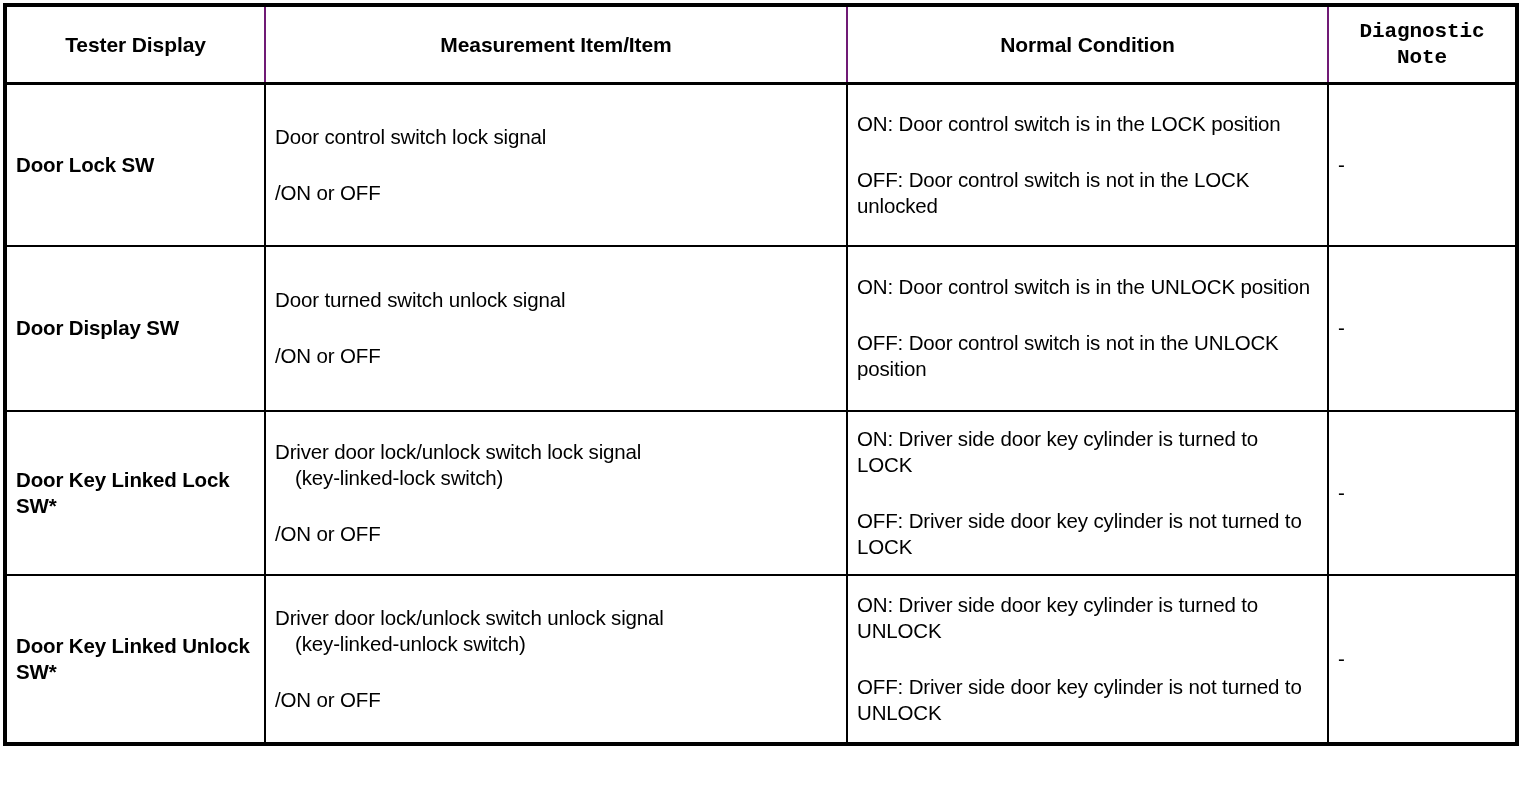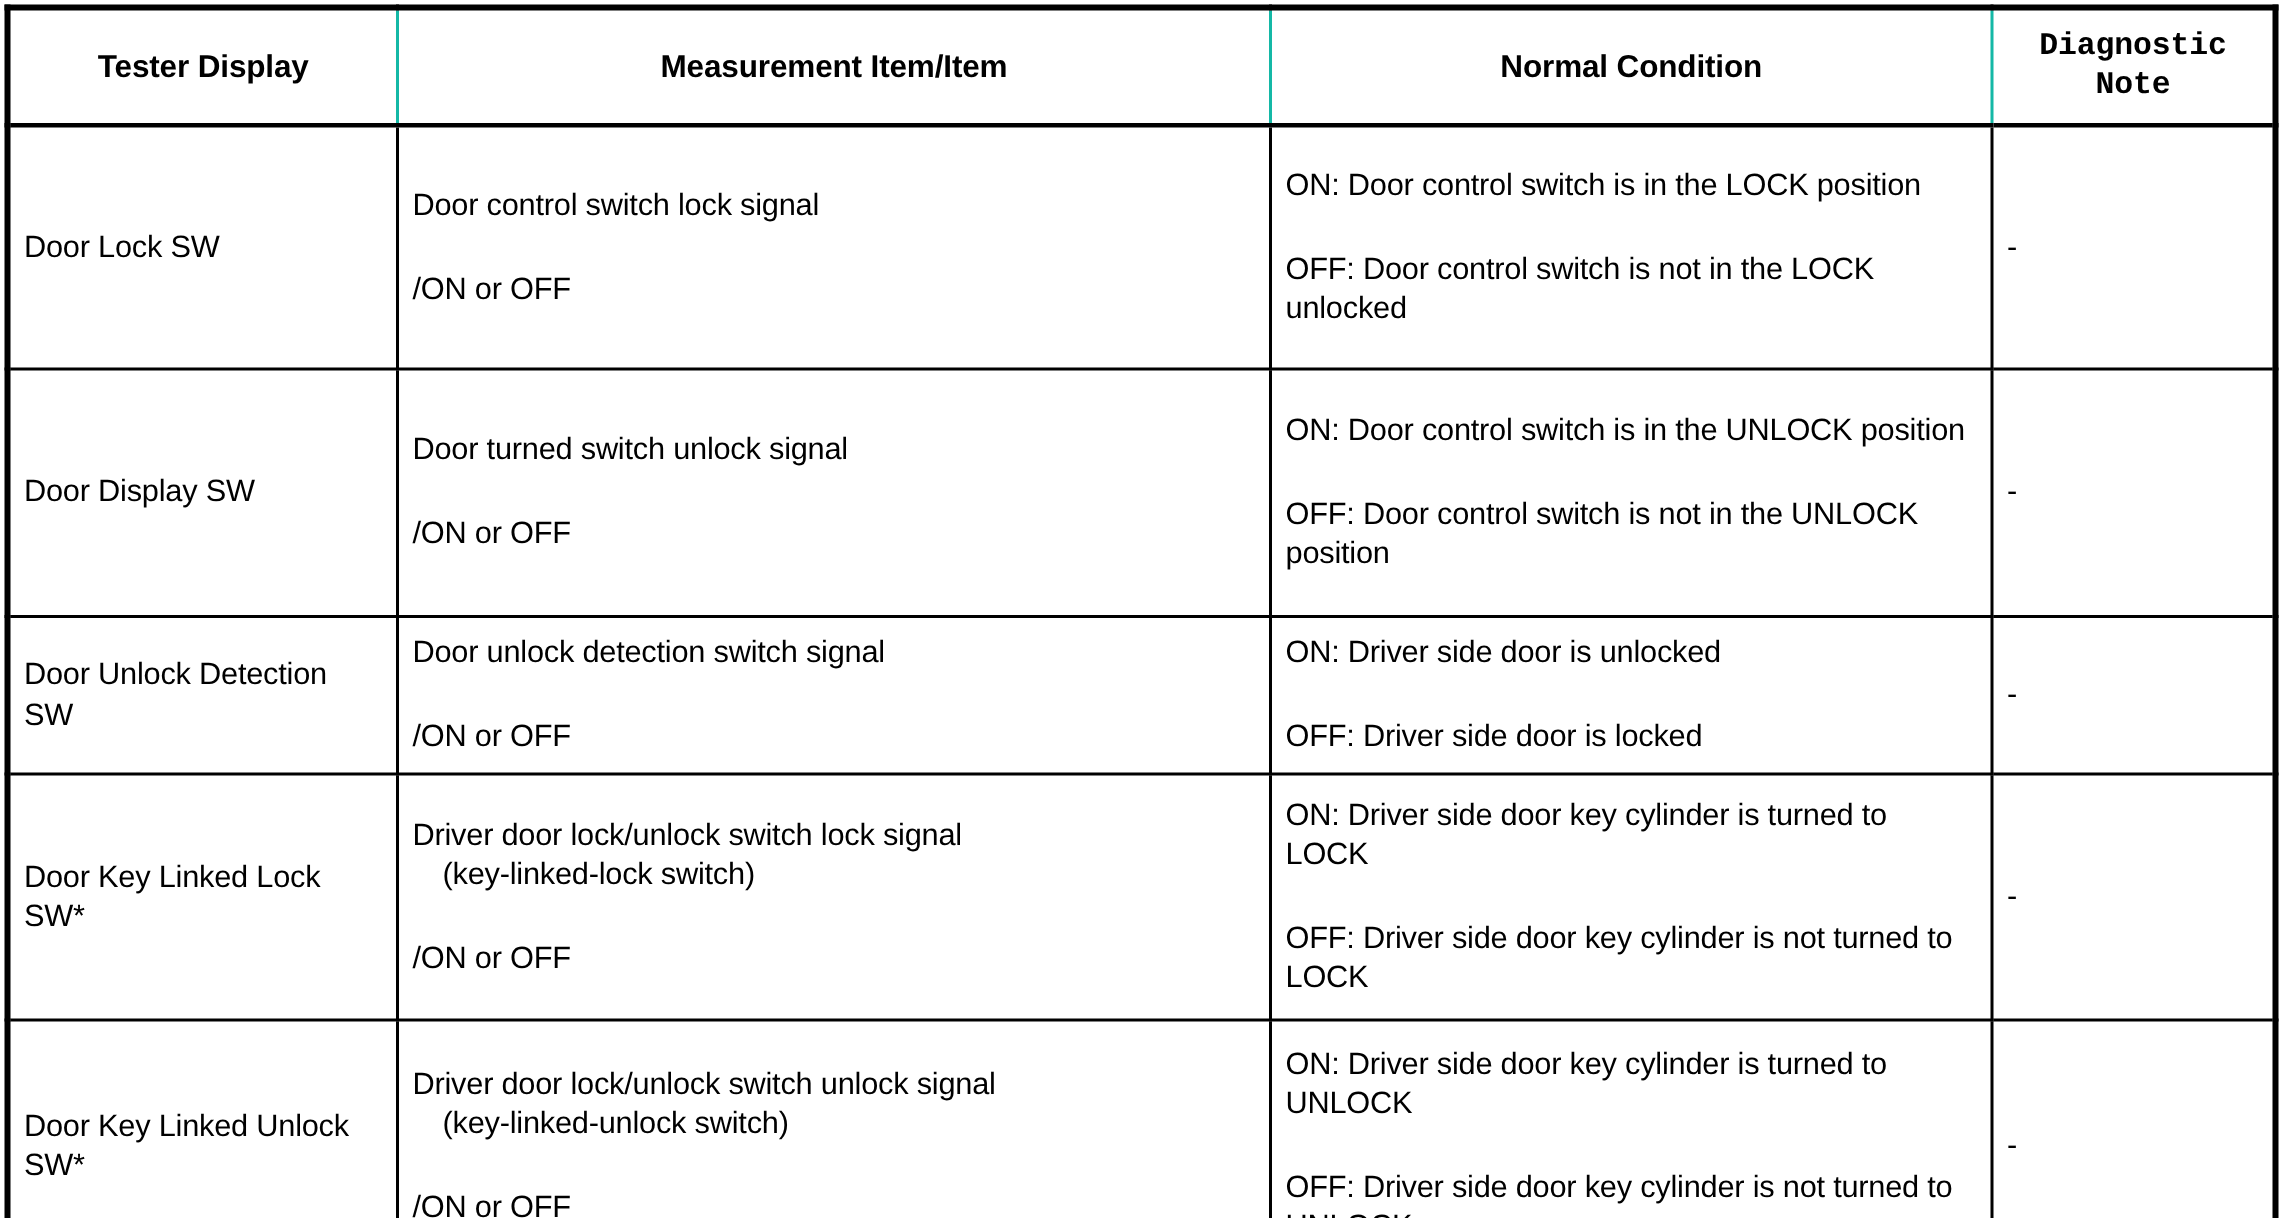--- a/index.html
+++ b/index.html
@@ -30,21 +30,21 @@
     border: 4px solid #000;
   }
 
   
   col.c-tester   { width: 260px; }
   col.c-measure  { width: 582px; }
   col.c-normal   { width: 481px; }
   col.c-note     { width: 189px; }
 
   thead th {
-    border-right: 2px solid #14b8a6;
+    border-right: 2px solid #701a75;
     border-bottom: 3px solid #000;
     text-align: center;
     vertical-align: middle;
     font-weight: bold;
     font-size: 21px;
     line-height: 1.22;
     height: 71px;
     padding: 2px 6px;
     letter-spacing: -0.1px;
   }
@@ -57,20 +57,21 @@
     font-size: 20.5px;
     line-height: 1.28;
     padding: 6px 9px;
     letter-spacing: -0.15px;
   }
   tbody td:last-child { border-right: none; }
   tbody tr:last-child td { border-bottom: none; }
 
   .cell-tester {
     text-align: left;
+    font-weight: bold;
   }
   .cell-measure,
   .cell-normal {
     text-align: left;
   }
   .cell-note {
     text-align: left;
     vertical-align: middle;
     padding-left: 9px;
   }
@@ -130,32 +131,20 @@
           <p class="blk">Door turned switch unlock signal</p>
           <p class="blk">/ON or OFF</p>
         </td>
         <td class="cell-normal">
           <p class="blk">ON: Door control switch is in the UNLOCK position</p>
           <p class="blk">OFF: Door control switch is not in the UNLOCK position</p>
         </td>
         <td class="cell-note">-</td>
       </tr>
 
-      <tr class="r3">
-        <td class="cell-tester">Door Unlock Detection SW</td>
-        <td class="cell-measure">
-          <p class="blk">Door unlock detection switch signal</p>
-          <p class="blk">/ON or OFF</p>
-        </td>
-        <td class="cell-normal">
-          <p class="blk">ON: Driver side door is unlocked</p>
-          <p class="blk">OFF: Driver side door is locked</p>
-        </td>
-        <td class="cell-note">-</td>
-      </tr>
 
       <tr class="r4">
         <td class="cell-tester">Door Key Linked Lock SW*</td>
         <td class="cell-measure">
           <p class="blk tight">Driver door lock/unlock switch lock signal</p>
           <p class="blk tight">(key-linked-lock switch)</p>
           <p class="blk">/ON or OFF</p>
         </td>
         <td class="cell-normal">
           <p class="blk">ON: Driver side door key cylinder is turned to LOCK</p>

